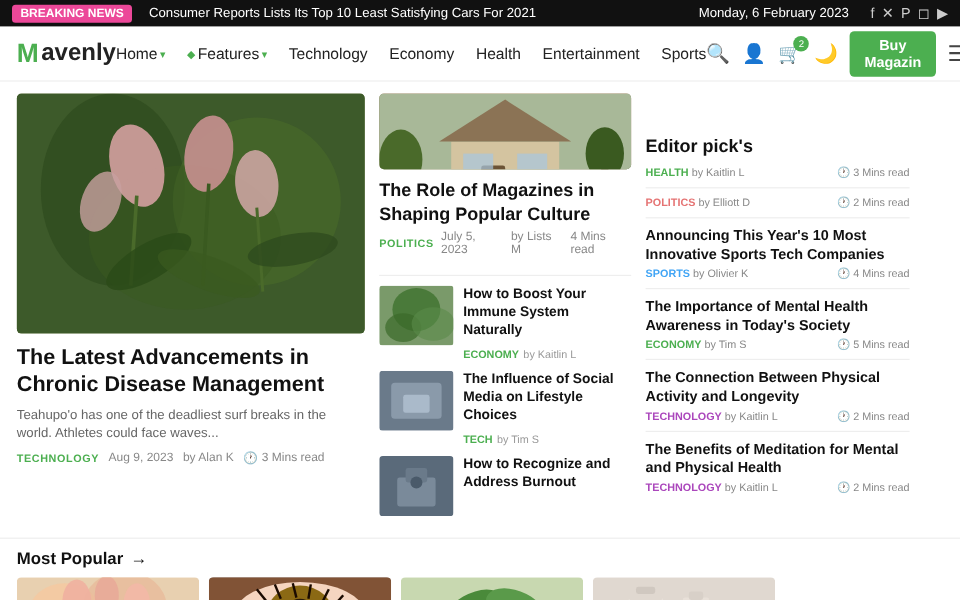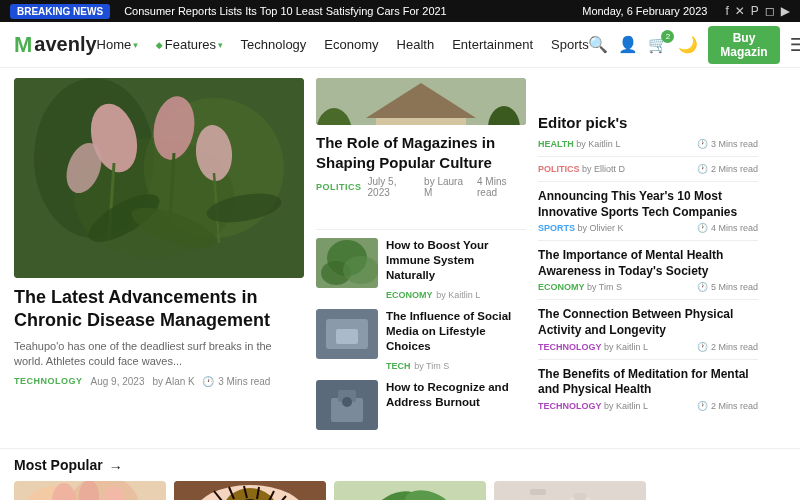--- a/index.html
+++ b/index.html
@@ -1,20 +1,20 @@
 <!DOCTYPE html>
 <html><head>
   <meta charset="utf-8">
   <style>
     * { margin: 0; padding: 0; box-sizing: border-box; }
     body { font-family: Arial, sans-serif; font-size: 13px; color: #222; background: #fff; width: 800px; height: 500px; overflow: hidden; }
 
     
     .top-bar { background: #111; color: #fff; display: flex; align-items: center; justify-content: space-between; padding: 0 10px; height: 22px; font-size: 11px; }
-    .breaking-news { background: #1d4ed8; color: #fff; padding: 2px 7px; border-radius: 3px; font-size: 10px; font-weight: bold; margin-right: 8px; }
+    .breaking-news { background: #ec4899; color: #fff; padding: 2px 7px; border-radius: 3px; font-size: 10px; font-weight: bold; margin-right: 8px; }
     .top-bar-left { display: flex; align-items: center; gap: 6px; }
     .top-bar-right { display: flex; align-items: center; gap: 8px; font-size: 11px; }
     .top-bar-right .date { margin-right: 10px; }
     .social-icons { display: flex; gap: 6px; align-items: center; }
     .social-icon { font-size: 12px; color: #ccc; cursor: pointer; }
 
     
     .header { display: flex; align-items: center; justify-content: space-between; padding: 6px 14px; border-bottom: 1px solid #eee; height: 46px; }
     .logo { display: flex; align-items: center; gap: 2px; font-size: 20px; font-weight: bold; color: #222; }
     .nav { display: flex; align-items: center; gap: 18px; font-size: 13px; }
@@ -37,21 +37,21 @@
     .featured-big-title { font-size: 18px; font-weight: bold; line-height: 1.3; color: #111; margin-bottom: 6px; }
     .featured-big-desc { font-size: 11px; color: #666; margin-bottom: 6px; line-height: 1.4; }
     .featured-big-meta { display: flex; align-items: center; gap: 8px; font-size: 10px; color: #888; }
     .tag { font-size: 9px; font-weight: bold; color: #4caf50; text-transform: uppercase; letter-spacing: 0.5px; }
     .read-time { color: #888; font-size: 10px; display: flex; align-items: center; gap: 3px; }
     .clock-icon { font-size: 10px; }
 
     
     .middle-col { width: 210px; flex-shrink: 0; display: flex; flex-direction: column; gap: 0; }
     .middle-top-img { width: 210px; height: 118px; background: linear-gradient(135deg, #a89070 0%, #c4a882 50%, #8b7355 100%); border-radius: 4px; overflow: hidden; margin-bottom: 8px; position: relative; }
-    .middle-top-text { margin-bottom: 23px; }
+    .middle-top-text { margin-bottom: 7px; }
     .middle-main-title { font-size: 15px; font-weight: bold; line-height: 1.3; color: #111; margin-bottom: 4px; }
     .middle-meta { display: flex; align-items: center; gap: 6px; font-size: 10px; color: #888; margin-bottom: 8px; }
     .divider-line { border: none; border-top: 1px solid #eee; margin-bottom: 8px; }
 
     .small-article { display: flex; gap: 8px; margin-bottom: 8px; align-items: flex-start; }
     .small-article-img { width: 62px; height: 50px; border-radius: 3px; flex-shrink: 0; overflow: hidden; }
     .small-article-text { flex: 1; }
     .small-article-title { font-size: 11.5px; font-weight: bold; line-height: 1.3; color: #111; margin-bottom: 3px; }
     .small-article-tag { font-size: 9px; font-weight: bold; color: #4caf50; text-transform: uppercase; }
     .small-article-meta { font-size: 9px; color: #999; margin-top: 2px; }
@@ -186,21 +186,21 @@
 
         <ellipse cx="105" cy="112" rx="25" ry="6" fill="#c4b890" opacity="0.6"></ellipse>
       </svg>
     </div>
 
     <div class="middle-top-text">
       <div class="middle-main-title">The Role of Magazines in Shaping Popular Culture</div>
       <div class="middle-meta">
         <span class="tag">POLITICS</span>
         <span>July 5, 2023</span>
-        <span>by Laura M</span>
+        <span>by Lists M</span>
         <span>4 Mins read</span>
       </div>
     </div>
 
     <hr class="divider-line">
 
     <div class="small-article">
       <div class="small-article-img">
         <svg width="62" height="50" viewBox="0 0 62 50">
             <rect width="62" height="50" fill="#7a9a6a"></rect>

